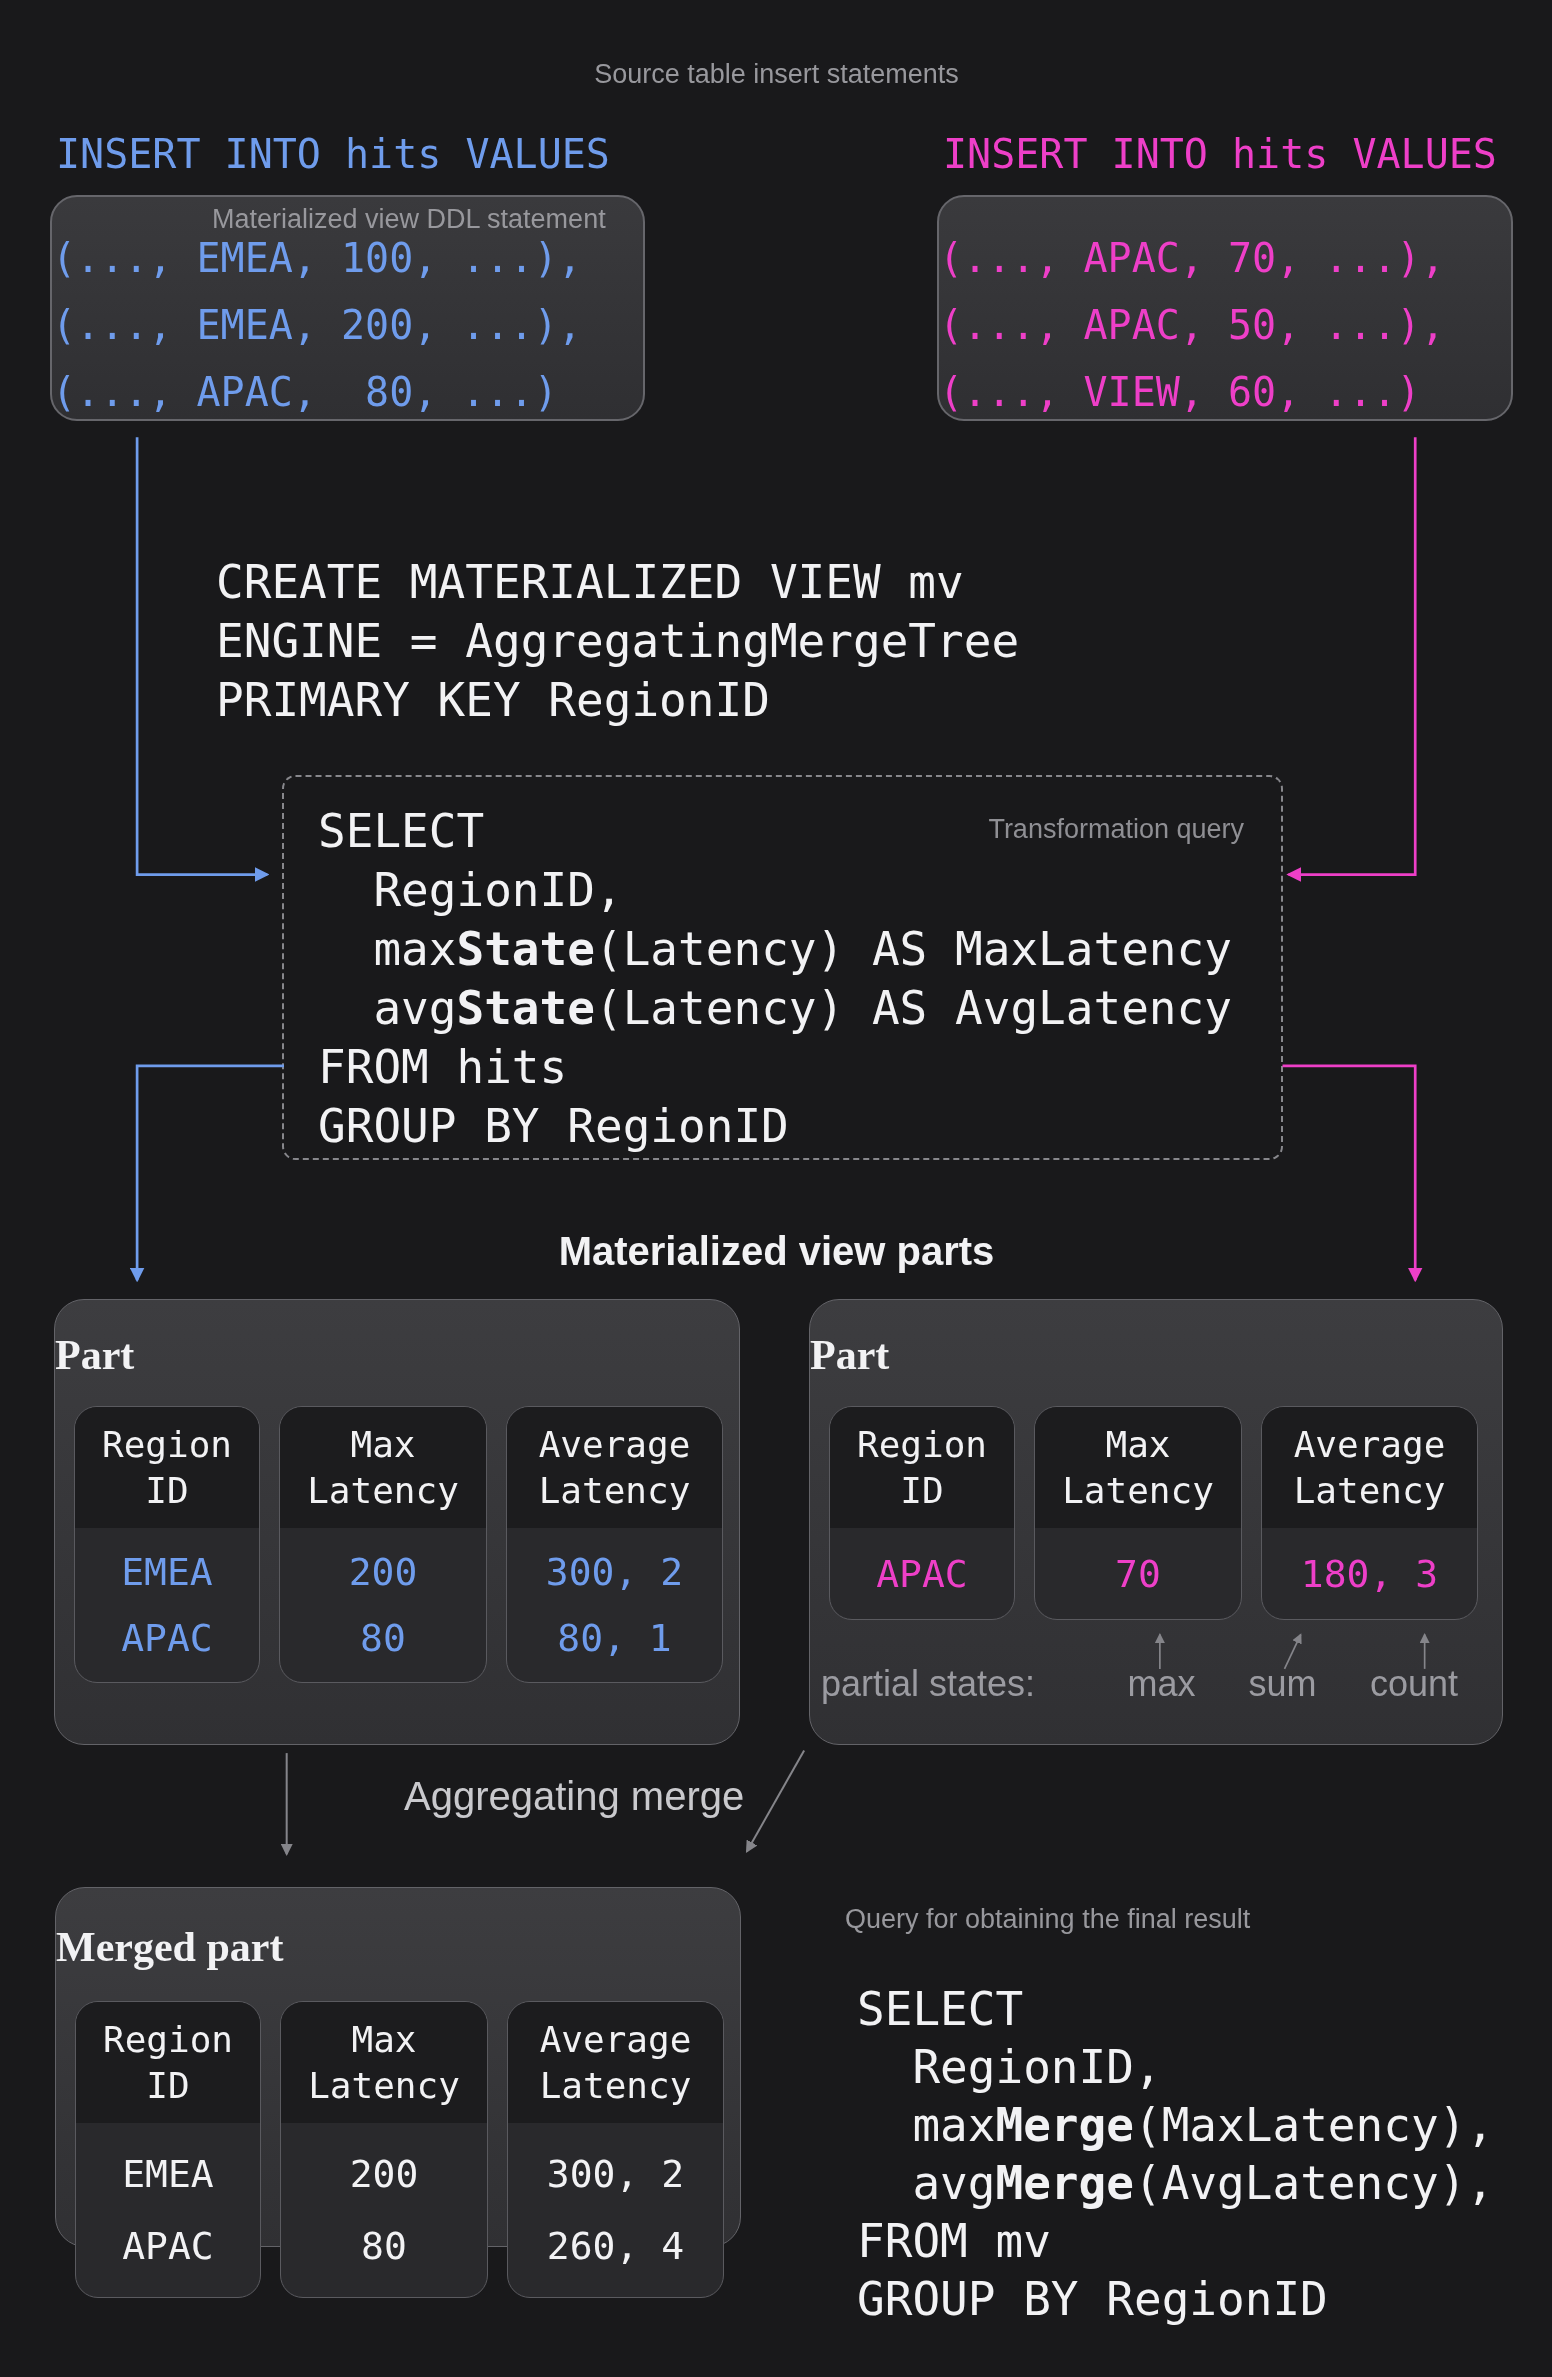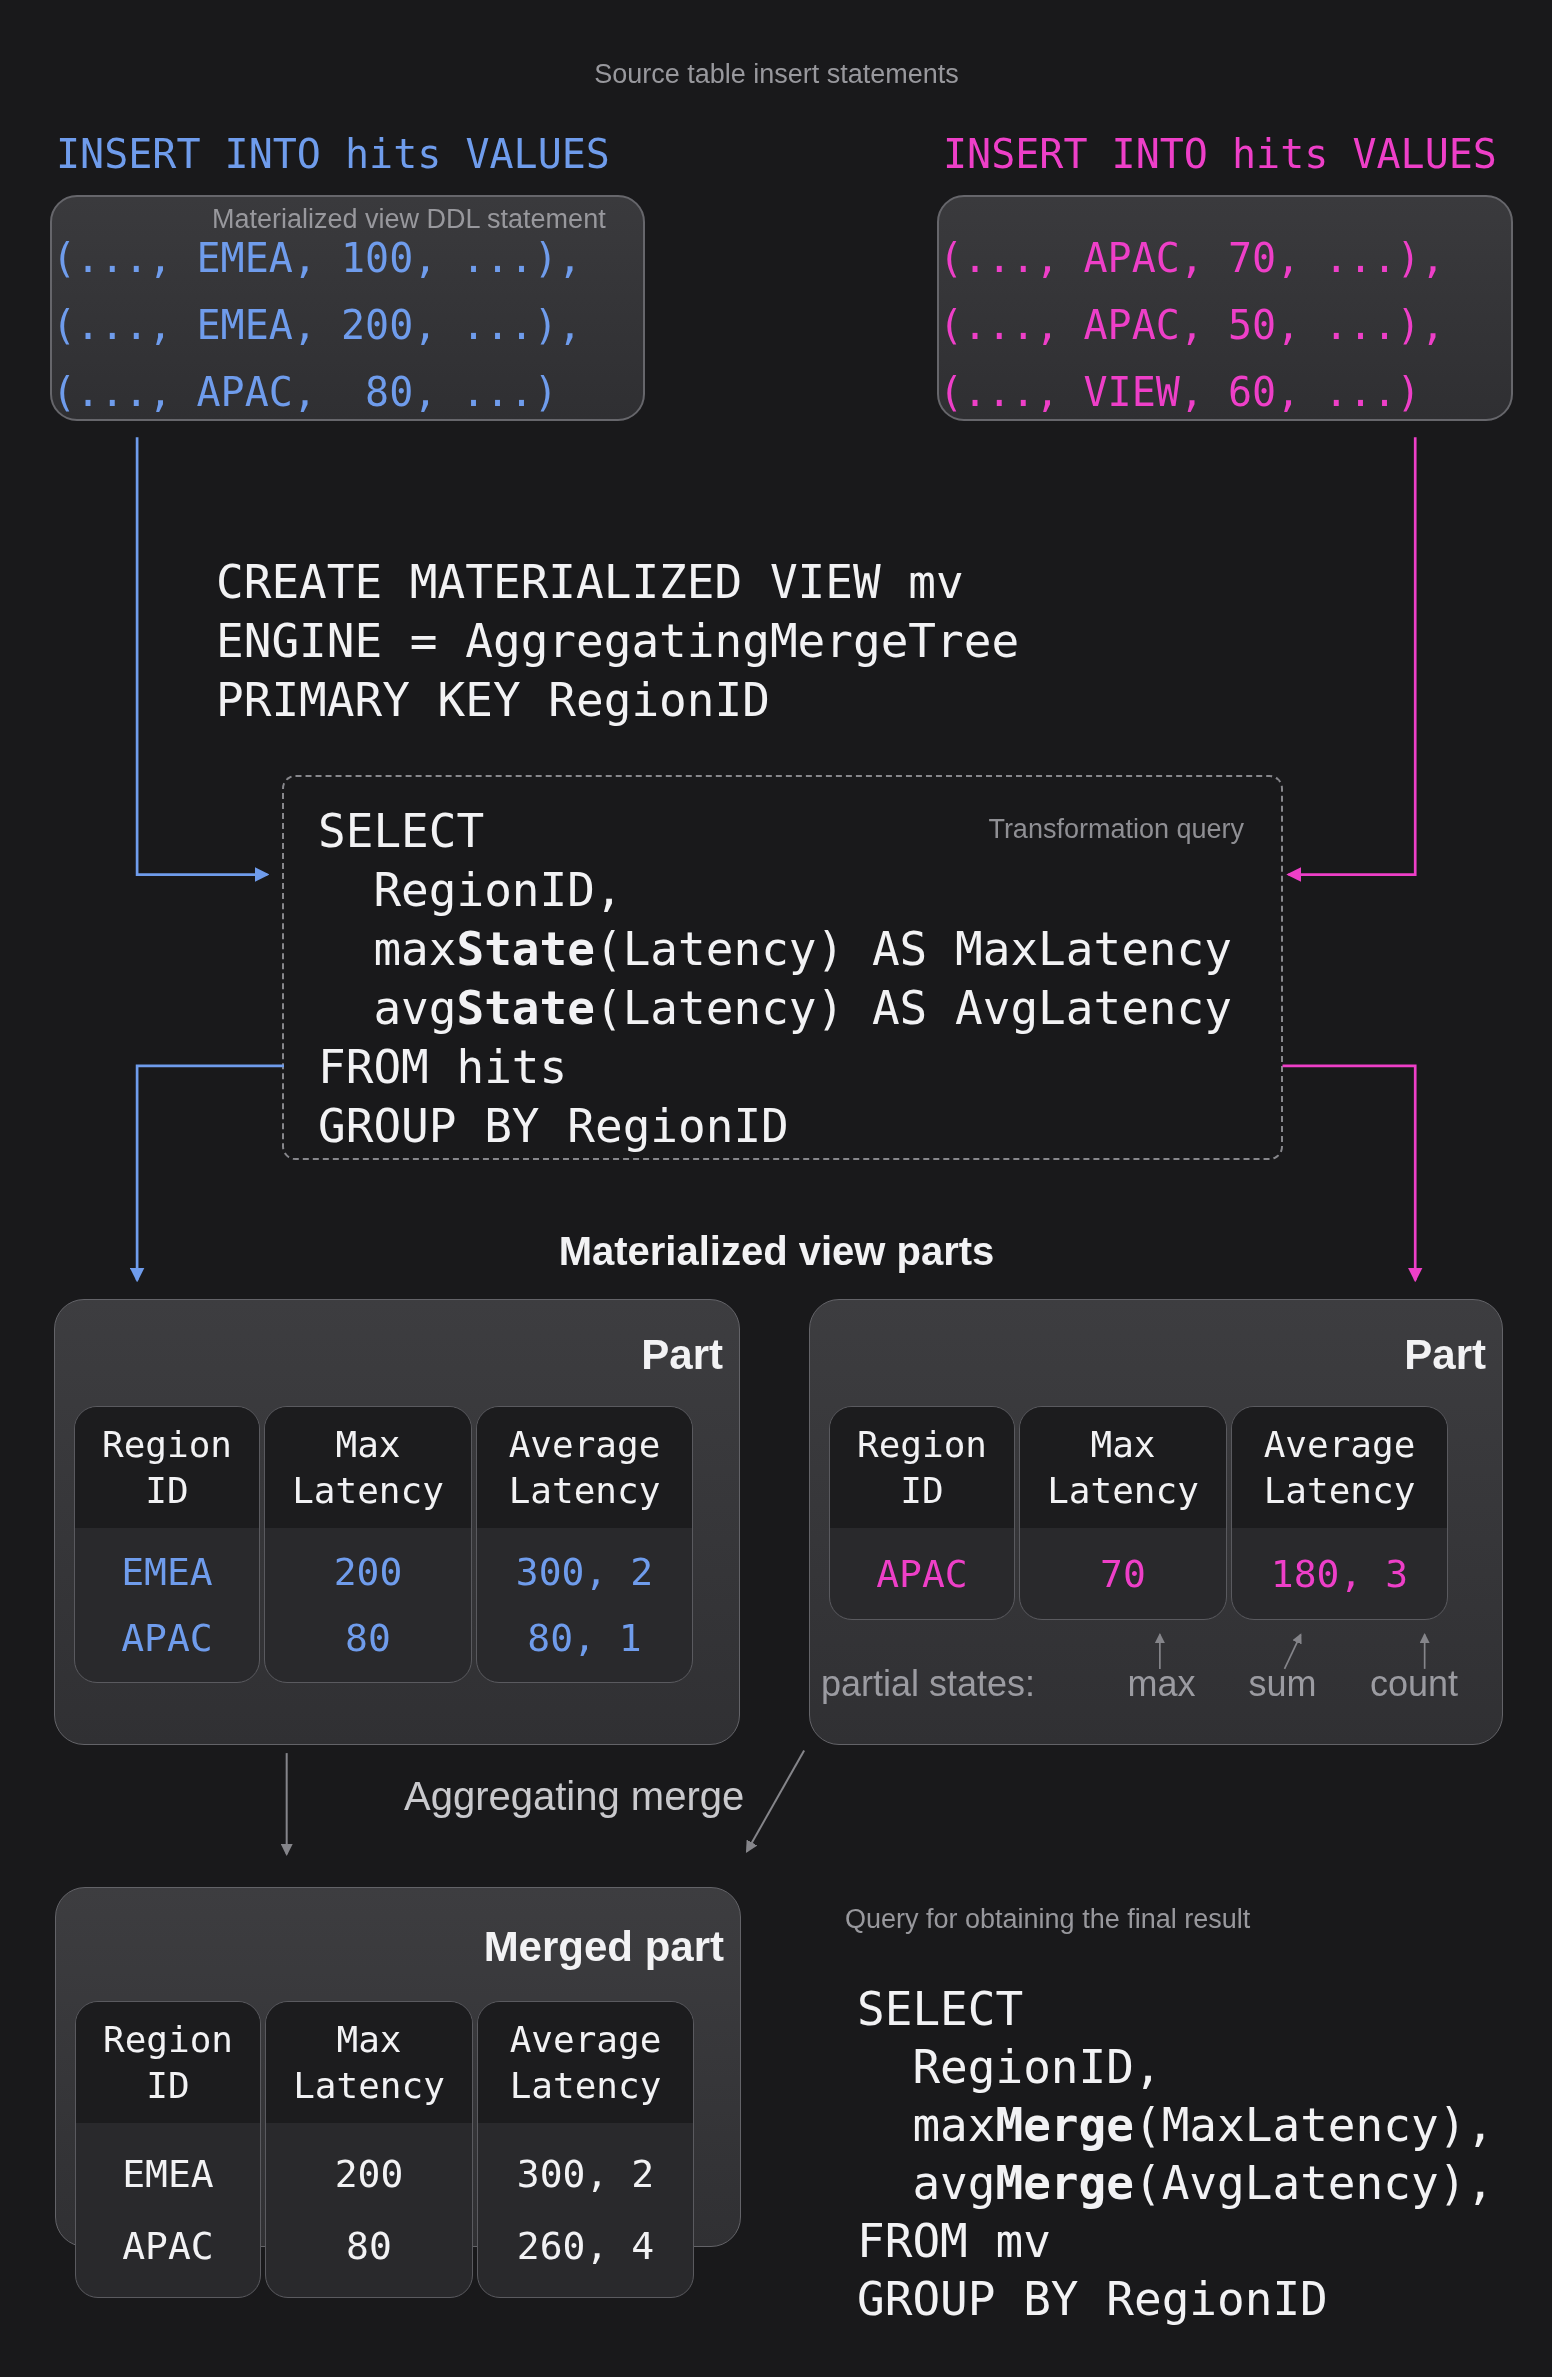--- a/index.html
+++ b/index.html
@@ -14,22 +14,22 @@
   .heading{color:var(--white);font-weight:bold;font-size:40px;font-family:"Liberation Sans",sans-serif}
   .code{font-size:46px;line-height:59px;color:var(--white);white-space:pre;font-family:"DejaVu Sans Mono",monospace}
   .code.lh86{line-height:58px}
   .code b{font-weight:bold}
   .insert-label{font-size:40px;white-space:pre;font-family:"DejaVu Sans Mono",monospace}
   .insert-box{border:2px solid #66666b;border-radius:27px;background:linear-gradient(180deg,#3a3a3d,#2f2f32);box-sizing:border-box;padding-top:28px}
   .insert-box .row{font-size:40px;line-height:67px;white-space:pre;font-family:"DejaVu Sans Mono",monospace}
   .blue{color:var(--blue)} .magenta{color:var(--magenta)} .whitev{color:var(--white)}
   .dashed-box{border:2px dashed #87878c;border-radius:13.5px;box-sizing:border-box}
   .card{background:linear-gradient(180deg,#3d3d40,#303033);border:1.3px solid #636368;border-radius:30px;box-sizing:border-box}
-  .card-title{position:absolute;left:0;right:16px;text-align:right;color:var(--white);font-weight:bold;font-size:42px;font-family:Liberation Sans, sans-serif}
-  .cols{position:absolute;display:flex;gap:4px}
+  .card-title{position:absolute;left:0;right:2px;text-align:left;color:var(--white);font-weight:bold;font-size:42px;font-family:Liberation Serif, serif}
+  .cols{position:absolute;display:flex;gap:19px}
   .col{border:1.3px solid #5a5a5f;border-radius:23px;overflow:hidden;display:flex;flex-direction:column;background:#29292c;box-sizing:border-box}
   .col-head{background:#1c1c1e;height:121px;flex:none;display:flex;flex-direction:column;justify-content:center;align-items:center;color:var(--white);font-size:36px;line-height:46px;font-family:"DejaVu Sans Mono",monospace;white-space:pre}
   .col-vals{flex:1;display:flex;flex-direction:column;justify-content:space-evenly;align-items:center;font-size:38px;font-family:"DejaVu Sans Mono",monospace;white-space:pre}
   .ann{color:var(--ann-gray);font-size:36px;font-family:"Liberation Sans",sans-serif;white-space:nowrap}
   .ctr{text-align:center}
   svg.overlay{position:absolute;left:0;top:0;pointer-events:none;z-index:5}
   .ln-blue{stroke:var(--blue);stroke-width:4;fill:none}
   .ln-mag{stroke:var(--magenta);stroke-width:4;fill:none}
   .ln-gray{stroke:var(--arrow-gray);stroke-width:3;fill:none}
   .ln-gray-thin{stroke:var(--arrow-gray);stroke-width:2.5;fill:none}

